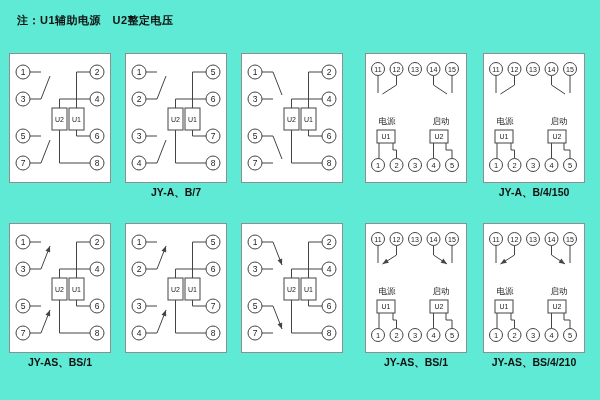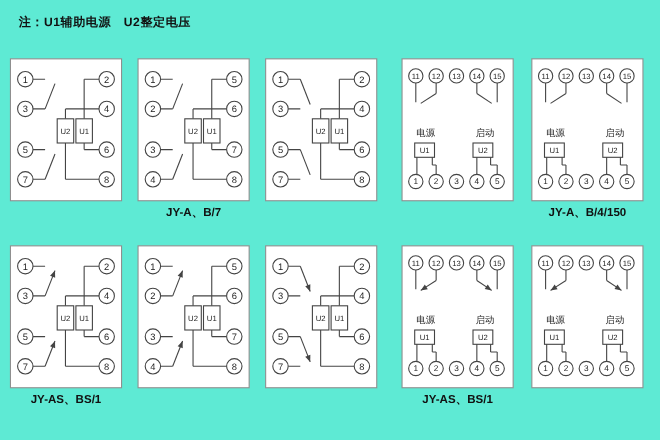--- a/index.html
+++ b/index.html
@@ -439,15 +439,16 @@
           <text x="51" y="115.7" text-anchor="middle" font-size="7.5">3</text>
           <circle cx="69.5" cy="17" r="6.5" fill="#fff" stroke="#444444" stroke-width="1"></circle>
           <text x="69.5" y="19.52" text-anchor="middle" font-size="7">14</text>
           <circle cx="69.5" cy="113" r="6.5" fill="#fff" stroke="#444444" stroke-width="1"></circle>
           <text x="69.5" y="115.7" text-anchor="middle" font-size="7.5">4</text>
           <circle cx="88" cy="17" r="6.5" fill="#fff" stroke="#444444" stroke-width="1"></circle>
           <text x="88" y="19.52" text-anchor="middle" font-size="7">15</text>
           <circle cx="88" cy="113" r="6.5" fill="#fff" stroke="#444444" stroke-width="1"></circle>
           <text x="88" y="115.7" text-anchor="middle" font-size="7.5">5</text>
         </svg>
+        <div class="label">JY-AS、BS/4/210</div>
       </div>
     </div>
 </div>
 
 </body></html>

